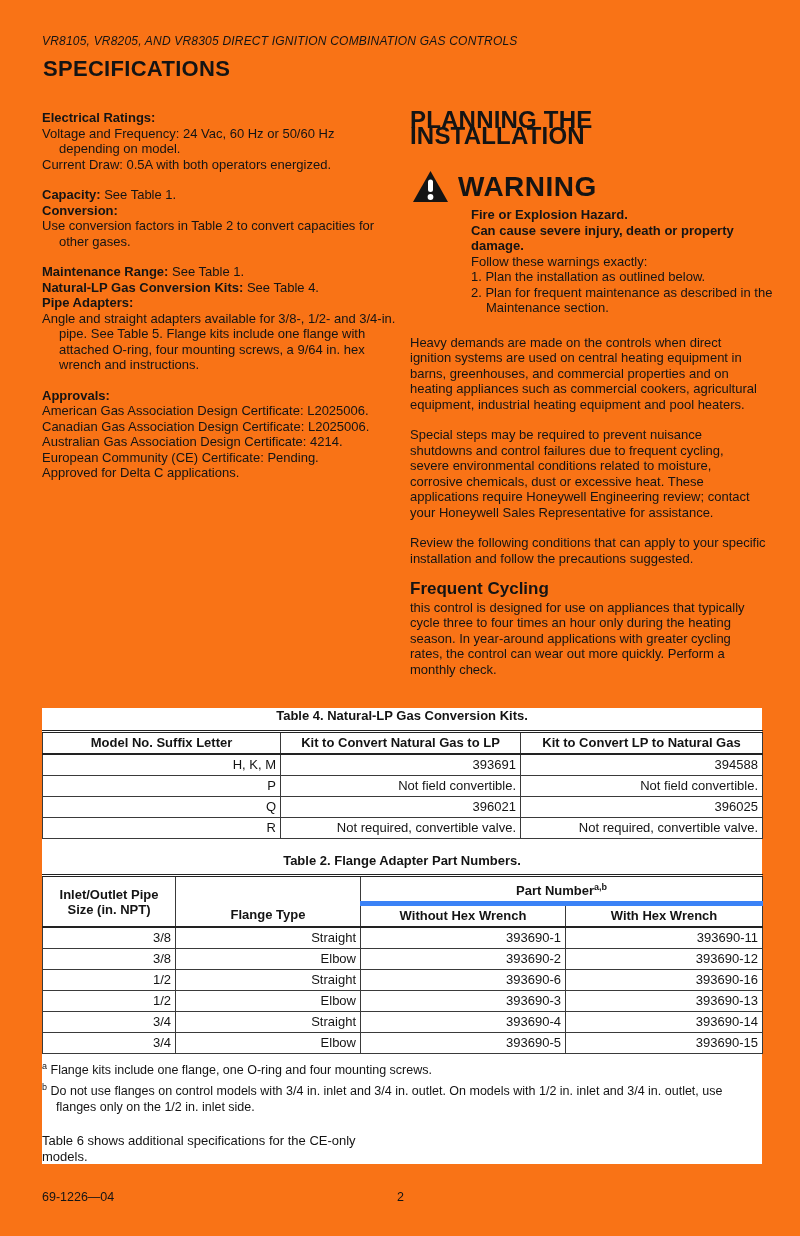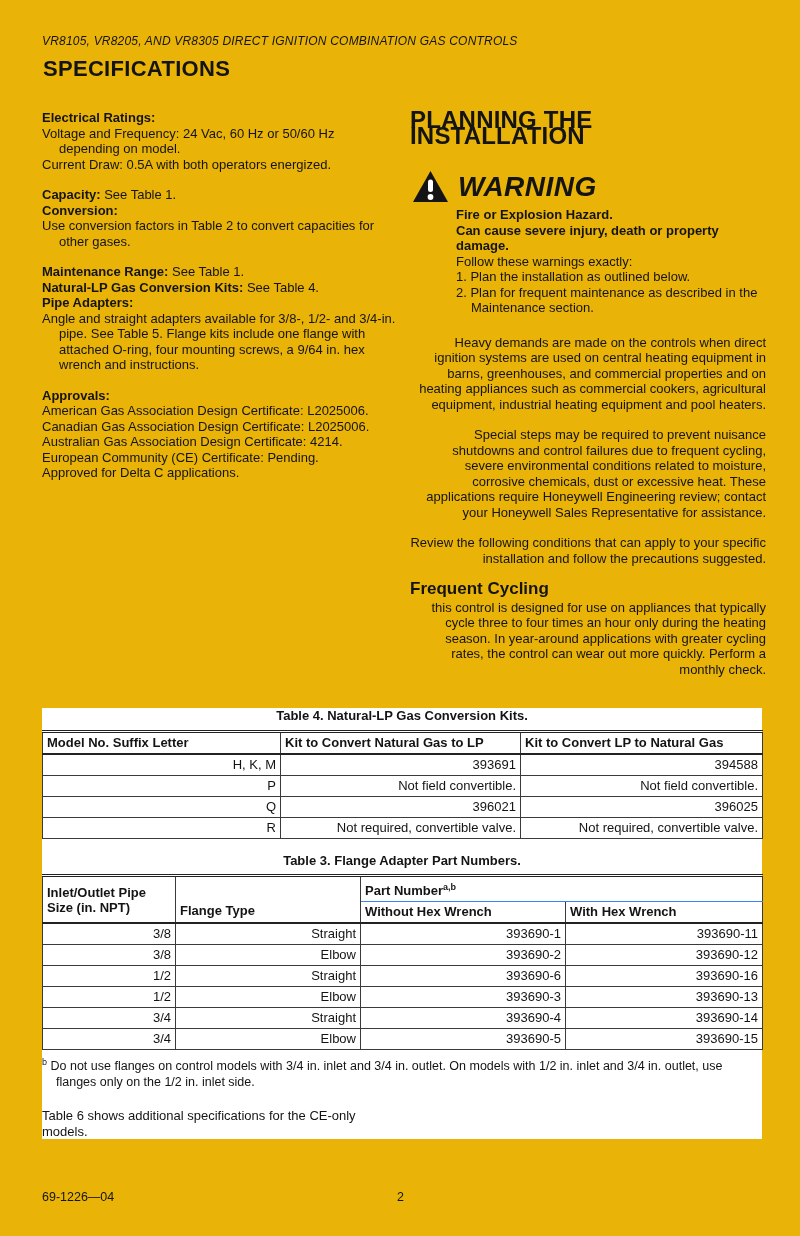--- a/index.html
+++ b/index.html
@@ -1,18 +1,18 @@
 <!DOCTYPE html>
 <html><head>
 <meta charset="utf-8">
 <style>
   html,body { margin:0; padding:0; background:#e8e8e8; }
   .page {
     position:relative; width:800px; height:1236px; margin:0 auto;
-    background:#eab308; color:#141414;
+    background:#f97316; color:#141414;
     font-family:"Liberation Sans","DejaVu Sans",sans-serif;
     font-size:13px; line-height:15.5px;
     overflow:hidden;
   }
   .doc-header {
     position:absolute; left:42px; top:34px; width:720px;
     font-style:italic; font-size:12px; letter-spacing:.2px;
   }
   .spec-title {
     position:absolute; left:42px; top:60px; margin:1px;
@@ -22,43 +22,43 @@
   .col-right { position:absolute; left:410px; top:112px; width:356px; }
 
   .sec { margin:0 0 15px 0; }
   .hang { padding-left:17px; text-indent:-17px; margin:0; }
   .b { font-weight:bold; }
 
   .planning-title { margin:0 0 27px 0; font-size:24px; font-weight:bold; letter-spacing:.2px; }
 
   .warn-head { display:flex; align-items:center; gap:9px; margin:0 0 4px 2px; }
   .tri { width:37px; height:33px; display:inline-block; flex:0 0 auto; }
-  .warn-title { font-size:28px; font-weight:bold; letter-spacing:.5px; line-height:30px;font-style:italic; }
-  .warn-body { margin-left:46px; width:310px; margin-bottom:19px; }
+  .warn-title { font-size:28px; font-weight:bold; letter-spacing:.5px; line-height:30px; }
+  .warn-body { margin-left:61px; width:310px; margin-bottom:19px; }
   .hang-num { padding-left:15px; text-indent:-15px; }
 
-  .para { margin:0 0 15px 0;text-align:right; }
+  .para { margin:0 0 15px 0; }
   .fc-title { margin:2px 0 3px 0; font-size:17px; font-weight:bold; }
 
   .tables { position:absolute; left:42px; top:708px; width:720px; background:#fff; }
   .tbl-title { text-align:center; font-weight:bold; font-size:13px; margin:0 0 6px 0; }
   .t5-title { margin-top:14px; }
 
   table.doc-table {
     border-collapse:collapse; width:720px; table-layout:fixed;
     border:1px solid #222; border-top:3px double #222;
     font-size:13px;
   }
   .doc-table th, .doc-table td {
     border:1px solid #3a3a3a; padding:2px 4px; line-height:16px;
     overflow:hidden; white-space:nowrap;
   }
-  .doc-table th { font-weight:bold; text-align:left; border-bottom:2px solid #222;margin-top:44px; }
+  .doc-table th { font-weight:bold; text-align:center; border-bottom:2px solid #222;margin-top:44px; }
   .doc-table td { text-align:right; }
-  .t5 th.span-head { border-bottom:1px solid #3b82f6; }
+  .t5 th.span-head { border-bottom:5px solid #3b82f6; }
   .t5 th.vmid { vertical-align:middle; white-space:normal; line-height:15px; }
   .t5 th.vbot { vertical-align:bottom; padding-bottom:3px; }
   sup.fn-sup { font-size:9px; }
 
   .footnotes { margin-top:5px; font-size:12.5px; line-height:15.5px; }
   .fn { padding-left:14px; text-indent:-14px; margin:0 0 1px 0; }
   .fn sup { font-size:9px; }
 
   .closing { margin:18px 0 0 0; width:350px; }
 
@@ -175,21 +175,21 @@
           <td>396025</td>
         </tr>
         <tr>
           <td>R</td>
           <td>Not required, convertible valve.</td>
           <td>Not required, convertible valve.</td>
         </tr>
       </tbody>
     </table>
 
-    <div class="tbl-title t5-title">Table 3. Flange Adapter Part Numbers.</div>
+    <div class="tbl-title t5-title">Table 2. Flange Adapter Part Numbers.</div>
 
     <table class="doc-table t5">
       <colgroup>
           <col style="width:133px">
           <col style="width:185px">
           <col style="width:205px">
           <col style="width:197px">
         </colgroup>
       <thead>
         <tr>
@@ -236,20 +236,21 @@
         <tr>
           <td>3/4</td>
           <td>Elbow</td>
           <td>393690-5</td>
           <td>393690-15</td>
         </tr>
       </tbody>
     </table>
 
     <div class="footnotes">
+      <div class="fn"><sup>a</sup> <span>Flange kits include one flange, one O-ring and four mounting screws.</span></div>
       <div class="fn"><sup>b</sup> <span>Do not use flanges on control models with 3/4 in. inlet and 3/4 in. outlet. On models with 1/2 in. inlet and 3/4 in. outlet, use flanges only on the 1/2 in. inlet side.</span></div>
     </div>
 
     <p class="closing">Table 6 shows additional specifications for the CE-only models.</p>
   </div>
 
   <div class="footer-doc">69-1226—04</div>
   <div class="footer-page">2</div>
 
 </div>

